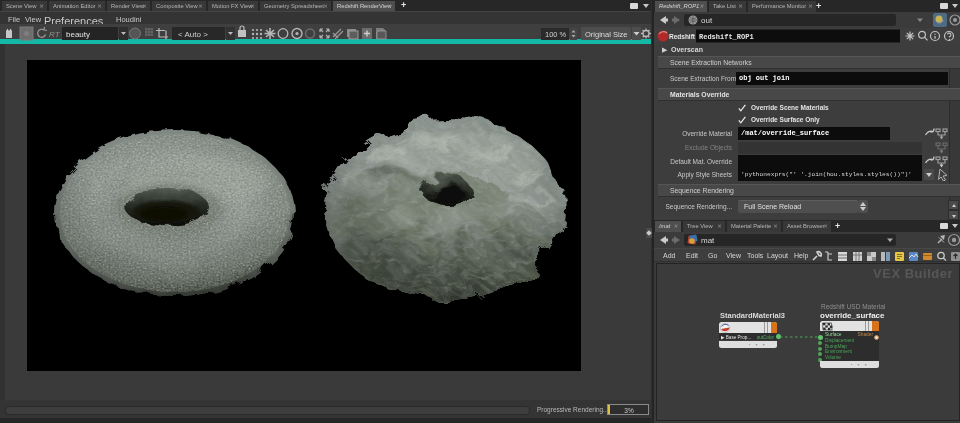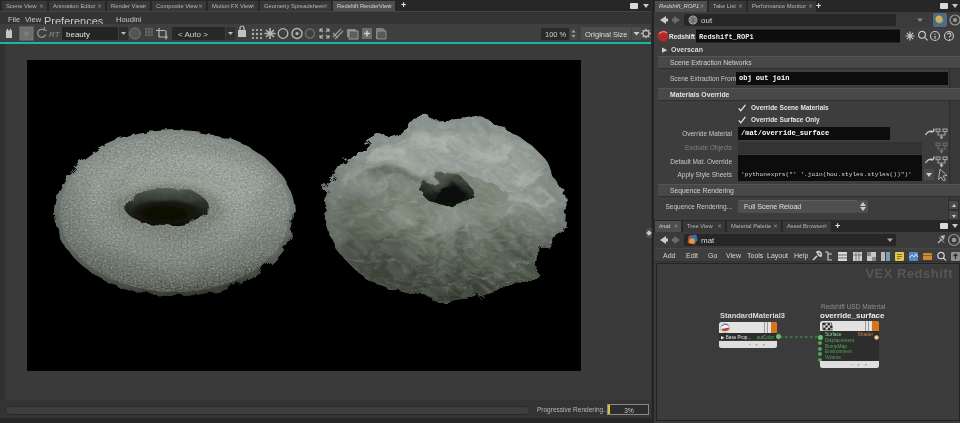--- a/index.html
+++ b/index.html
@@ -32,21 +32,21 @@
     <div class="abs" style="left:643px;top:4px;width:0;height:0;border-left:3px solid transparent;border-right:3px solid transparent;border-top:4px solid #c9c9c9;"></div>
   </div>
 
   <div class="abs" style="left:0;top:11px;width:651px;height:13px;background:#343434;border-top:1px solid #444;">
     <span class="abs" style="left:8px;top:3px;font-size:7.5px;color:#c8c8c8;">File</span>
     <span class="abs" style="left:25px;top:3px;font-size:7.5px;color:#c8c8c8;">View</span>
     <span class="abs" style="left:44px;top:3px;font-size:11px;color:#c8c8c8;">Preferences</span>
     <span class="abs" style="left:89px;top:3px;font-size:7.5px;color:#c8c8c8;padding-left:27px;">Houdini</span>
   </div>
 
-  <div class="abs" style="left:0;top:24px;width:651px;height:20px;background:#3f3f3f;border-bottom:2px solid #14b8a6;" id="toolbar">
+  <div class="abs" style="left:0;top:24px;width:651px;height:20px;background:#3f3f3f;border-bottom:5px solid #14b8a6;" id="toolbar">
     <svg class="abs" style="left:0;top:0;" width="651" height="20" viewBox="0 0 651 20">
       <g fill="none" stroke="#b9b9b9" stroke-width="1.2">
         <path d="M6 7 l1.5 -2.5 l1.5 2.5 l1.5 -2.5 l1.5 2.5 v7 h-6 z" fill="#c6c6c6" stroke="none"></path>
         <rect x="20" y="3" width="13" height="13" fill="#6e6e6e" stroke="#7a7a7a" stroke-width="1"></rect>
         <circle cx="26.5" cy="9.5" r="2.5" fill="#7e7e7e" stroke="none"></circle>
         <path d="M44 6 a4 4 0 1 0 1.5 4.5 M44 6 l0.5 -3 M44 6 l3 0.5" stroke="#9a9a9a"></path>
         <text x="49" y="12.5" font-size="8" font-style="italic" fill="#8f8f8f" stroke="none" font-family="Liberation Sans">RT</text>
         <circle cx="135" cy="9.5" r="5.5" fill="#555" stroke="#777" stroke-width="1"></circle>
         <g stroke="#6c6c6c" stroke-width="1">
           <path d="M145 5 h8 M145 8 h8 M145 11 h8 M146 4 v8 M149 4 v8 M152 4 v8"></path>
@@ -478,21 +478,21 @@
         <rect x="112" y="3" width="9" height="7" rx="1" fill="#d08a2d"></rect>
             <path d="M112 5.5 h9" stroke="#8a5a14" stroke-width="0.8"></path>
         <circle cx="130" cy="5.5" r="3.2" fill="none" stroke="#cdcdcd" stroke-width="1.3"></circle>
             <path d="M132.4 8 l2.6 2.6" stroke="#cdcdcd" stroke-width="1.3"></path>
         <rect x="140" y="2" width="9" height="9" rx="1" fill="#909090"></rect>
             <path d="M144.5 9 v-5 M142.5 6 l2 -2 l2 2" stroke="#2e2e2e" stroke-width="1.2" fill="none"></path>
       </svg>
     </div>
 
     <div class="abs" style="left:2px;top:43px;width:304px;height:158px;background:#3b3b3b;border:1px solid #232323;" id="network">
-      <span class="abs" style="right:6px;top:2px;font-size:13px;font-weight:bold;color:#575757;letter-spacing:0.5px;">VEX Redshift</span>
+      <span class="abs" style="right:6px;top:2px;font-size:13px;font-weight:bold;color:#575757;letter-spacing:0.5px;">VEX Builder</span>
 
       <span class="abs" style="left:63px;top:47px;font-size:7.5px;font-weight:bold;color:#dadada;">StandardMaterial3</span>
       <div class="abs" style="left:62px;top:58px;width:58px;height:11px;background:#e2e2e2;border-radius:2.5px 2.5px 0 0;">
         <svg class="abs" style="left:1px;top:0.5px;" width="10" height="10" viewBox="0 0 10 10">
           <circle cx="5" cy="5" r="4.6" fill="#f3f3f3" stroke="#999" stroke-width="0.5"></circle>
           <path d="M1 6 a4.6 4.6 0 0 0 8.5 -1.5 z" fill="#c04030"></path>
           <path d="M1.5 3.5 a4.6 4.6 0 0 1 7 -1" stroke="#4060a0" stroke-width="1" fill="none"></path>
         </svg>
         <div class="abs" style="left:45px;top:0;width:1px;height:11px;background:#9a9a9a;"></div>
         <div class="abs" style="left:48px;top:0;width:1px;height:11px;background:#9a9a9a;"></div>

